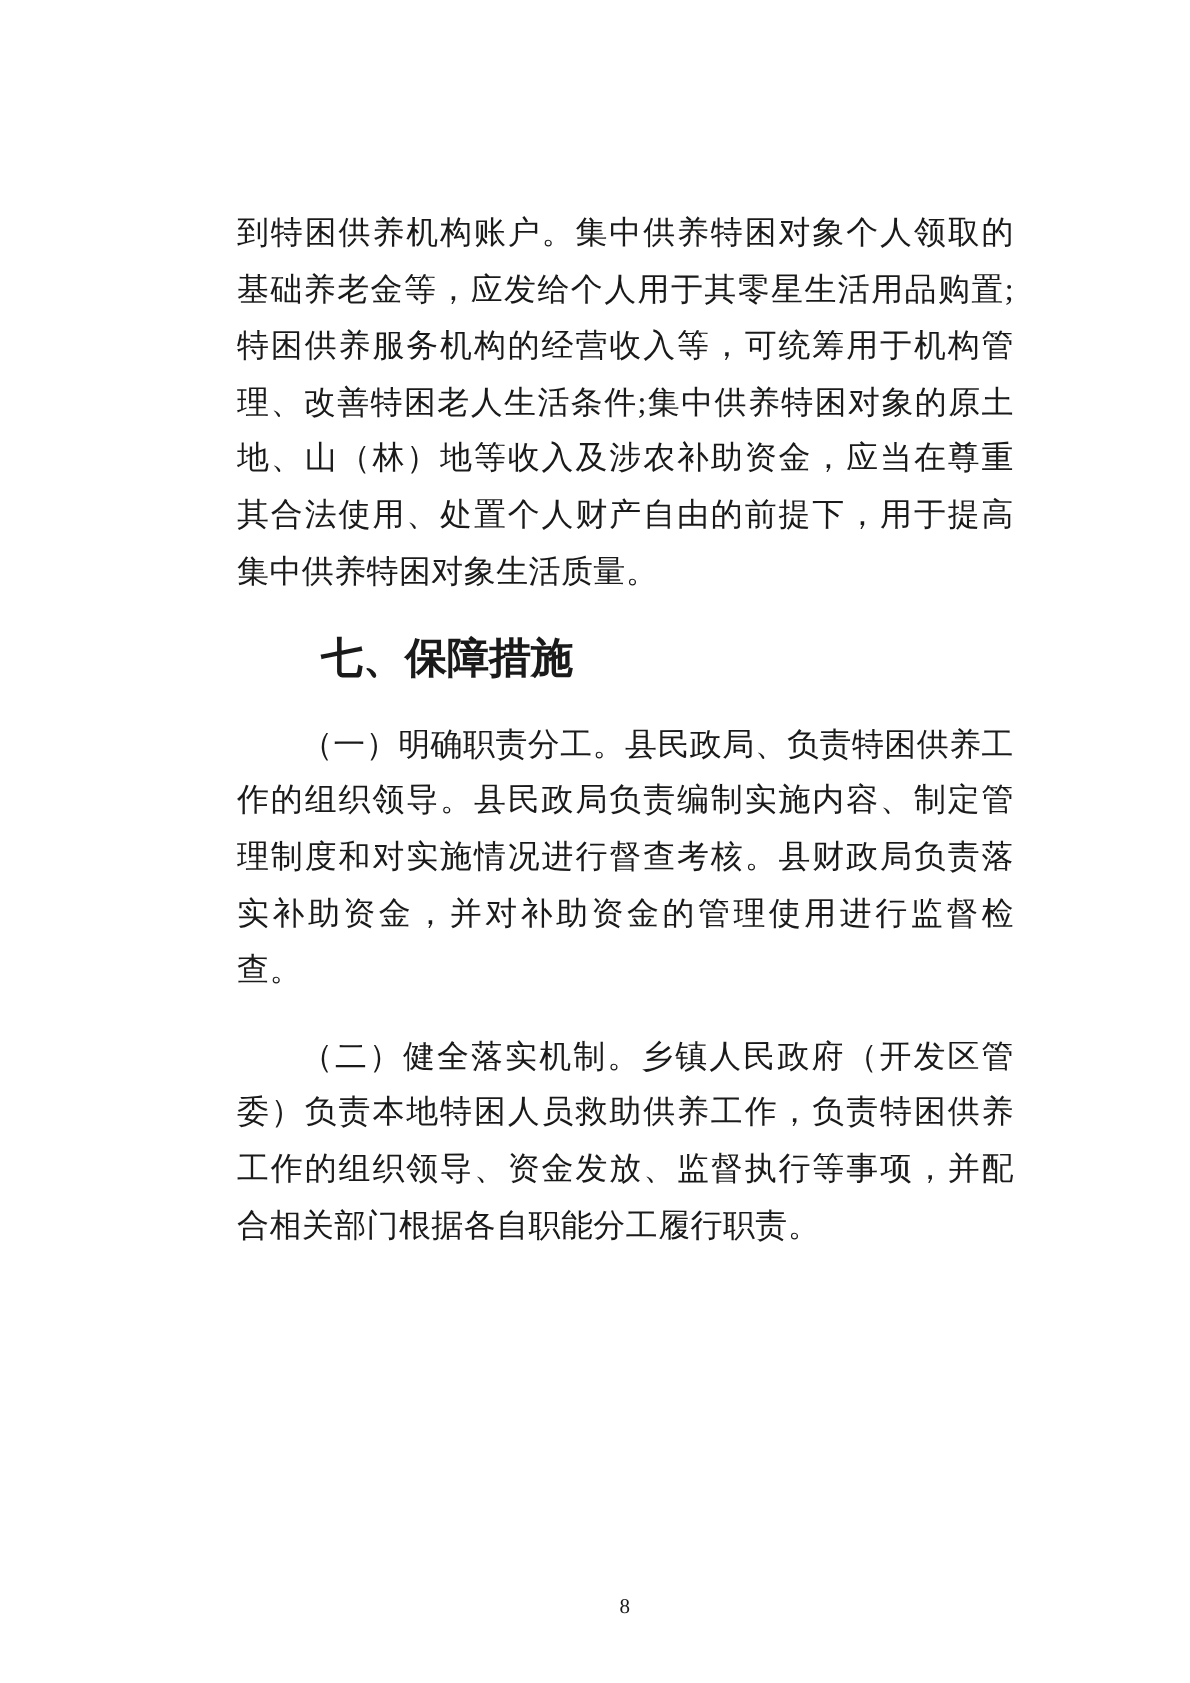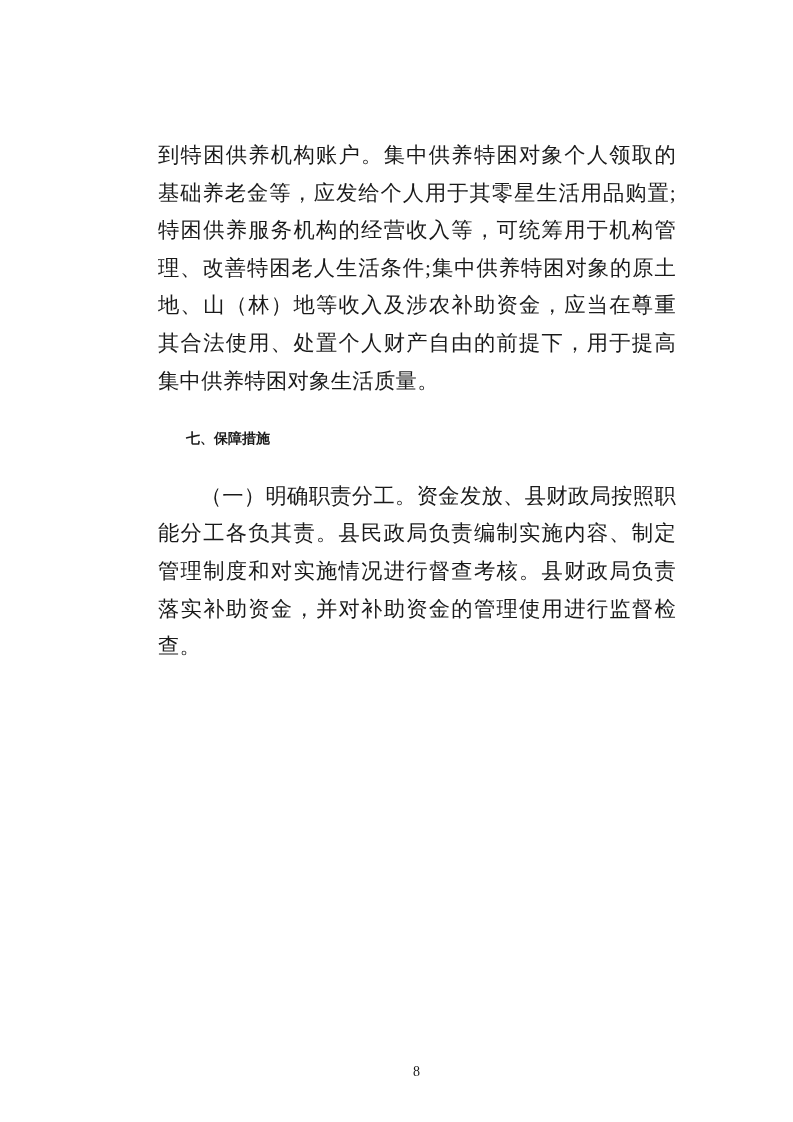--- a/index.html
+++ b/index.html
@@ -34,21 +34,21 @@
     color: #1a1a1a;
   }
 
   p.indent {
     text-indent: 2em;
   }
 
   p.section-heading {
     font-family: "Liberation Sans", "DejaVu Sans", sans-serif;
     font-weight: 700;
-    font-size: 14px;
+    font-size: 28px;
     line-height: 37.6px;
     text-indent: 2em;
     color: #1a1a1a;
   }
 
   .page-footer {
     position: absolute;
     left: 0;
     top: 1032px;
     width: 100%;
@@ -66,22 +66,23 @@
 <body>
 
 <div class="page">
 
   <div class="doc-content">
 
     <p class="body-para">到特困供养机构账户。集中供养特困对象个人领取的基础养老金等，应发给个人用于其零星生活用品购置;特困供养服务机构的经营收入等，可统筹用于机构管理、改善特困老人生活条件;集中供养特困对象的原土地、山（林）地等收入及涉农补助资金，应当在尊重其合法使用、处置个人财产自由的前提下，用于提高集中供养特困对象生活质量。</p>
 
     <p class="section-heading">七、保障措施</p>
 
-    <p class="body-para indent">（一）明确职责分工。资金发放、县财政局按照职能分工各负其责。县民政局负责编制实施内容、制定管理制度和对实施情况进行督查考核。县财政局负责落实补助资金，并对补助资金的管理使用进行监督检查。</p>
+    <p class="body-para indent">（一）明确职责分工。县民政局、负责特困供养工作的组织领导。县民政局负责编制实施内容、制定管理制度和对实施情况进行督查考核。县财政局负责落实补助资金，并对补助资金的管理使用进行监督检查。</p>
 
+    <p class="body-para indent">（二）健全落实机制。乡镇人民政府（开发区管委）负责本地特困人员救助供养工作，负责特困供养工作的组织领导、资金发放、监督执行等事项，并配合相关部门根据各自职能分工履行职责。</p>
 
 
   </div>
 
   <div class="page-footer">
     <span class="page-number">8</span>
   </div>
 
 </div>
 

